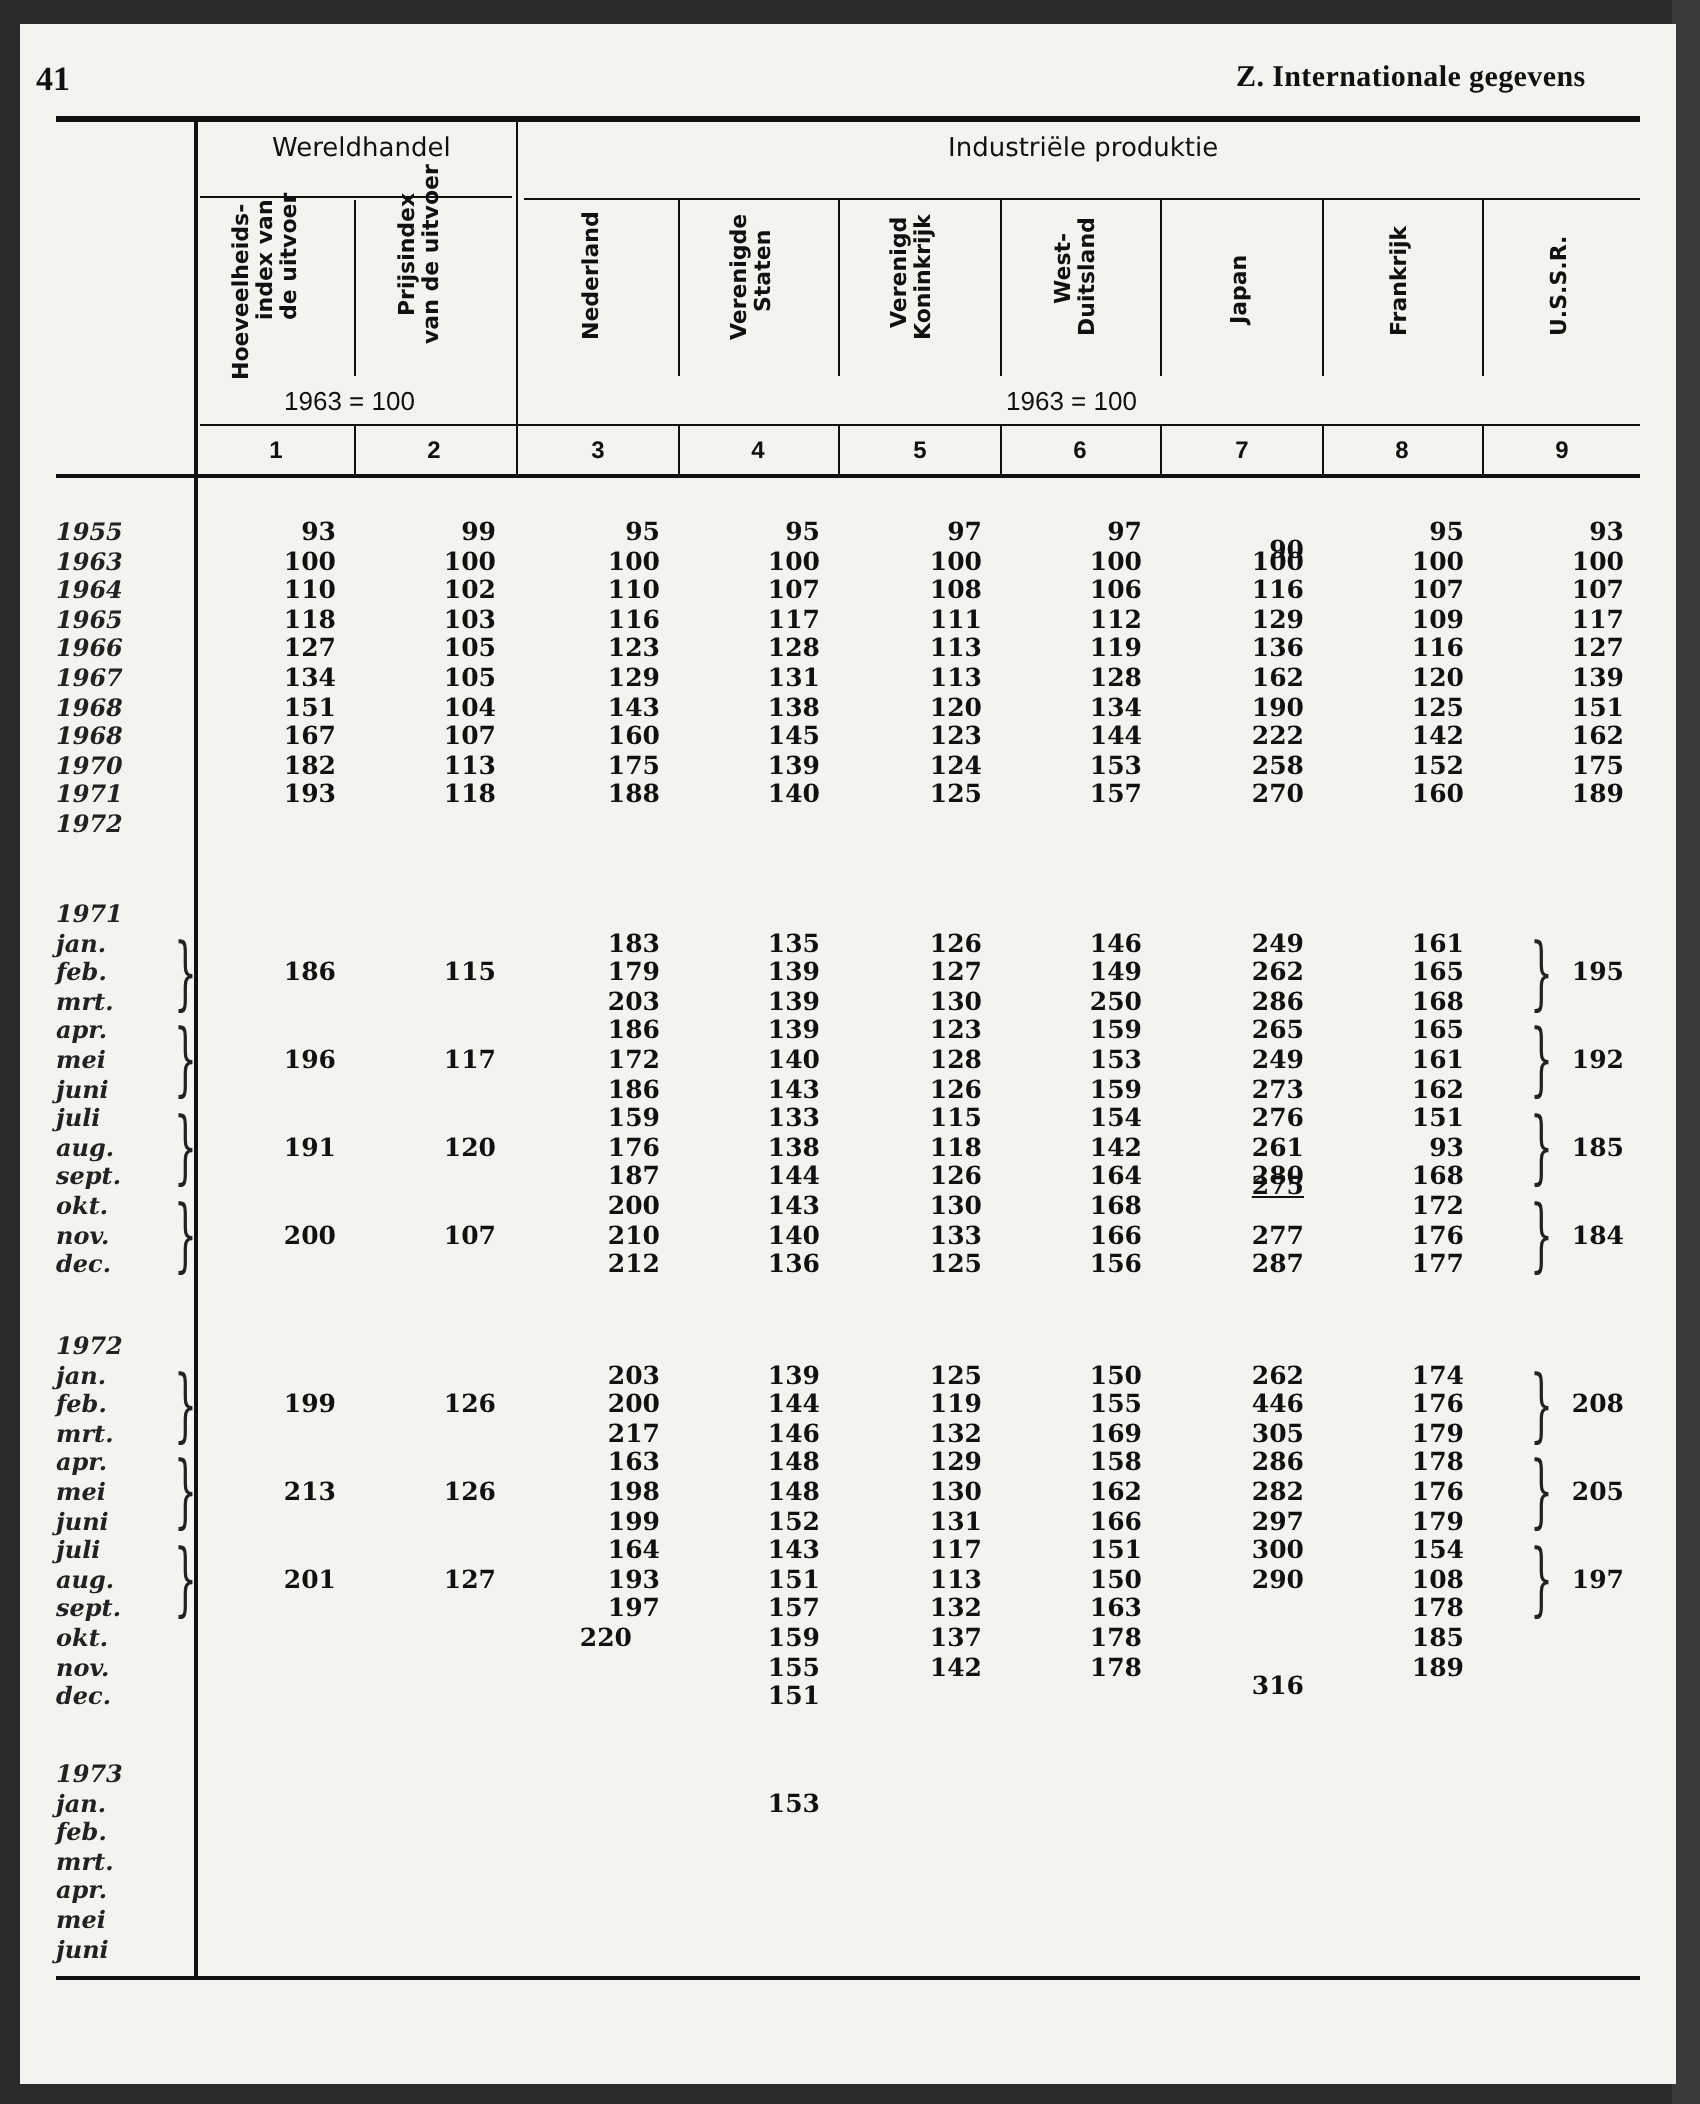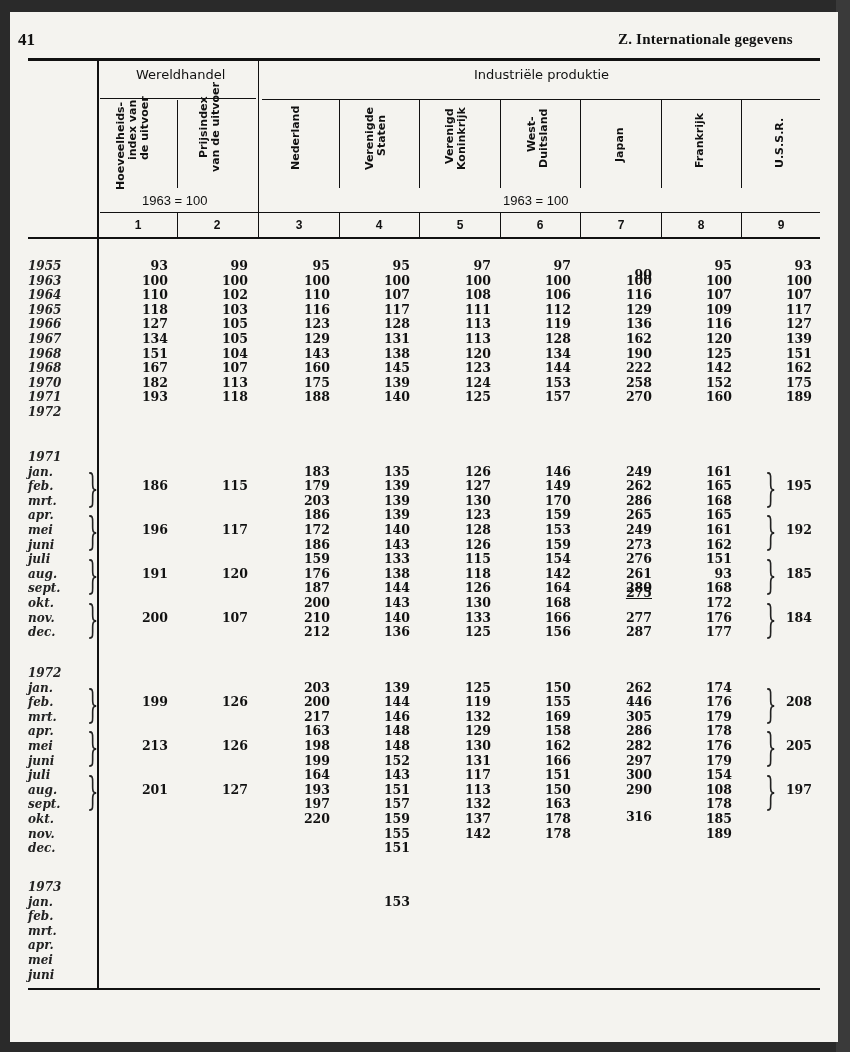--- a/index.html
+++ b/index.html
@@ -250,21 +250,21 @@
     <div class="cell" style="left: 451px; top: 523px;">128</div>
     <div class="cell" style="left: 451px; top: 537.6px;">126</div>
     <div class="cell" style="left: 451px; top: 552.2px;">115</div>
     <div class="cell" style="left: 451px; top: 566.8px;">118</div>
     <div class="cell" style="left: 451px; top: 581.4px;">126</div>
     <div class="cell" style="left: 451px; top: 596px;">130</div>
     <div class="cell" style="left: 451px; top: 610.6px;">133</div>
     <div class="cell" style="left: 451px; top: 625.2px;">125</div>
     <div class="cell" style="left: 531px; top: 464.6px;">146</div>
     <div class="cell" style="left: 531px; top: 479.2px;">149</div>
-    <div class="cell" style="left: 531px; top: 493.8px;">170</div>
+    <div class="cell" style="left: 531px; top: 493.8px;">250</div>
     <div class="cell" style="left: 531px; top: 508.4px;">159</div>
     <div class="cell" style="left: 531px; top: 523px;">153</div>
     <div class="cell" style="left: 531px; top: 537.6px;">159</div>
     <div class="cell" style="left: 531px; top: 552.2px;">154</div>
     <div class="cell" style="left: 531px; top: 566.8px;">142</div>
     <div class="cell" style="left: 531px; top: 581.4px;">164</div>
     <div class="cell" style="left: 531px; top: 596px;">168</div>
     <div class="cell" style="left: 531px; top: 610.6px;">166</div>
     <div class="cell" style="left: 531px; top: 625.2px;">156</div>
     <div class="cell" style="left: 612px; top: 464.6px;">249</div>
@@ -326,21 +326,21 @@
     <div class="rowlabel" style="left: 28px; top: 841.2px;">dec.</div>
     <div class="cell" style="left: 290px; top: 680.6px;">203</div>
     <div class="cell" style="left: 290px; top: 695.2px;">200</div>
     <div class="cell" style="left: 290px; top: 709.8px;">217</div>
     <div class="cell" style="left: 290px; top: 724.4px;">163</div>
     <div class="cell" style="left: 290px; top: 739px;">198</div>
     <div class="cell" style="left: 290px; top: 753.6px;">199</div>
     <div class="cell" style="left: 290px; top: 768.2px;">164</div>
     <div class="cell" style="left: 290px; top: 782.8px;">193</div>
     <div class="cell" style="left: 290px; top: 797.4px;">197</div>
-    <div class="cell" style="left: 290px; top: 812px; text-align: right;">220</div>
+    <div class="cell" style="left: 276px; top: 812px; text-align: right;">220</div>
     <div class="cell" style="left: 370px; top: 680.6px;">139</div>
     <div class="cell" style="left: 370px; top: 695.2px;">144</div>
     <div class="cell" style="left: 370px; top: 709.8px;">146</div>
     <div class="cell" style="left: 370px; top: 724.4px;">148</div>
     <div class="cell" style="left: 370px; top: 739px;">148</div>
     <div class="cell" style="left: 370px; top: 753.6px;">152</div>
     <div class="cell" style="left: 370px; top: 768.2px;">143</div>
     <div class="cell" style="left: 370px; top: 782.8px;">151</div>
     <div class="cell" style="left: 370px; top: 797.4px;">157</div>
     <div class="cell" style="left: 370px; top: 812px;">159</div>
@@ -369,21 +369,21 @@
     <div class="cell" style="left: 531px; top: 812px;">178</div>
     <div class="cell" style="left: 531px; top: 826.6px;">178</div>
     <div class="cell" style="left: 612px; top: 680.6px;">262</div>
     <div class="cell" style="left: 612px; top: 695.2px;">446</div>
     <div class="cell" style="left: 612px; top: 709.8px;">305</div>
     <div class="cell" style="left: 612px; top: 724.4px;">286</div>
     <div class="cell" style="left: 612px; top: 739px;">282</div>
     <div class="cell" style="left: 612px; top: 753.6px;">297</div>
     <div class="cell" style="left: 612px; top: 768.2px;">300</div>
     <div class="cell" style="left: 612px; top: 782.8px;">290</div>
-    <div class="cell" style="left: 612px; top: 810px;">316</div>
+    <div class="cell" style="left: 612px; top: 836px;">316</div>
     <div class="cell" style="left: 692px; top: 680.6px;">174</div>
     <div class="cell" style="left: 692px; top: 695.2px;">176</div>
     <div class="cell" style="left: 692px; top: 709.8px;">179</div>
     <div class="cell" style="left: 692px; top: 724.4px;">178</div>
     <div class="cell" style="left: 692px; top: 739px;">176</div>
     <div class="cell" style="left: 692px; top: 753.6px;">179</div>
     <div class="cell" style="left: 692px; top: 768.2px;">154</div>
     <div class="cell" style="left: 692px; top: 782.8px;">108</div>
     <div class="cell" style="left: 692px; top: 797.4px;">178</div>
     <div class="cell" style="left: 692px; top: 812px;">185</div>

